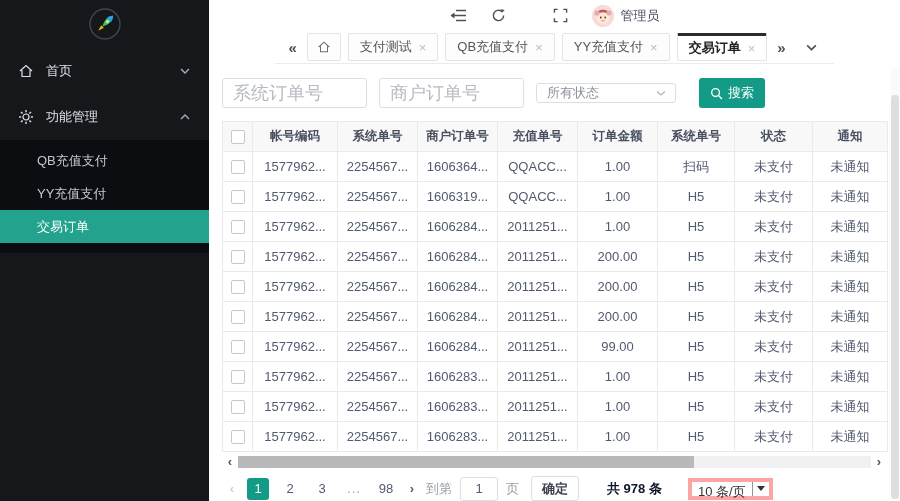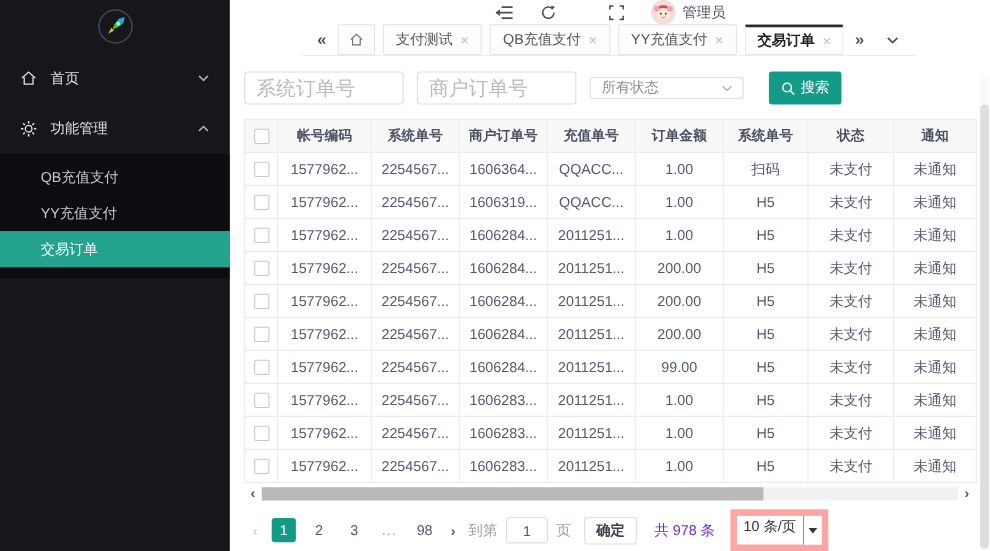--- a/index.html
+++ b/index.html
@@ -79,22 +79,22 @@
         border-radius:3px;cursor:pointer;color:#515a6e;}
   .page.active{background:#149b87;color:#fff;}
   .page.dots{color:#a0a4ab;cursor:default;letter-spacing:1px;}
   .goto-label,.page-unit{color:#9aa0a8;margin:0 4px;}
   .goto-input{width:38px;height:24px;border:1px solid #dcdee2;border-radius:3px;
               text-align:center;font-size:13px;color:#515a6e;outline:none;margin:0 4px;
               font-family:"Liberation Sans","DejaVu Sans",sans-serif;}
   .confirm-btn{height:25px;padding:0 10px;border:1px solid #dcdee2;border-radius:3px;
                background:#fff;color:#3d434d;font-size:13px;font-weight:bold;cursor:pointer;
                margin:0 8px;font-family:Liberation Mono, monospace;}
-  .total-label{margin:0 8px;color:#6d28d9;}
-  .native-select{display:flex;align-items:stretch;border:6px solid #fca5a5;height:38px;
+  .total-label{margin:0 20px;color:#0f172a;font-weight:bold;}
+  .native-select{display:flex;align-items:stretch;border:4px solid #fca5a5;height:22px;
                  margin-left:6px;cursor:pointer;background:#fff;}
   .native-select .ns-label{padding:0 6px;line-height:20px;font-size:13px;color:#333;}
   .native-select .ns-arrow{width:17px;border-left:1px solid #8f959e;display:flex;
                            align-items:center;justify-content:center;background:#fff;}
   .ns-caret{width:0;height:0;border-left:4px solid transparent;border-right:4px solid transparent;
             border-top:5px solid #333;}
 
   .vscroll{position:absolute;top:69px;right:1px;bottom:2px;width:8px;background:#fafafa;}
   .vthumb{position:absolute;top:26px;bottom:0;left:0;width:8px;background:#dedede;border-radius:4px;cursor:pointer;}
 </style>

